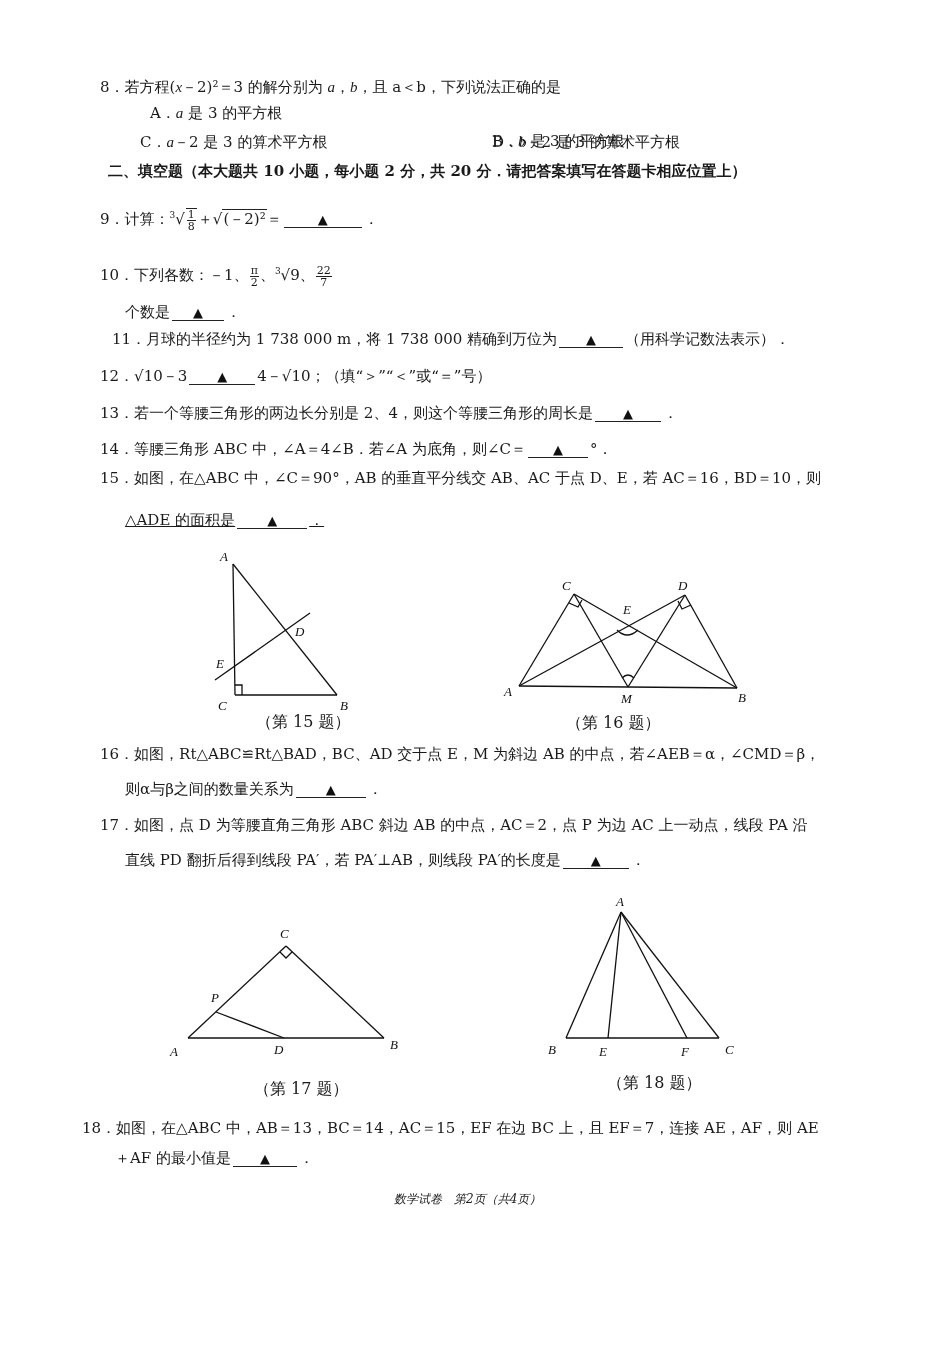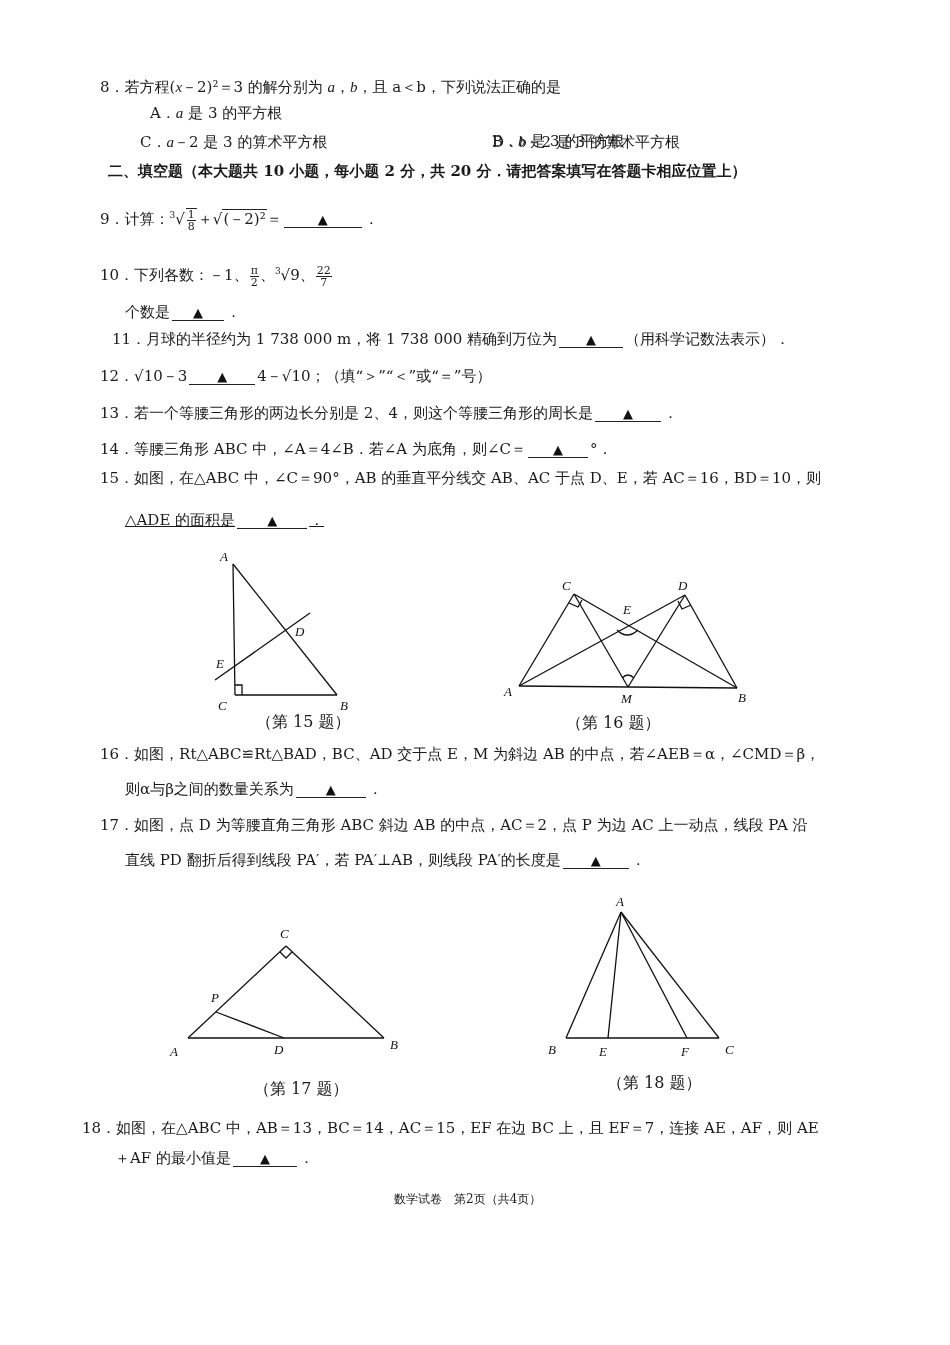--- a/index.html
+++ b/index.html
@@ -15,21 +15,21 @@
     height: 16px; line-height: 16px; vertical-align: baseline; margin: 0 2px;
   }
   .tri { font-size: 13px; color: #111; }
   .frac { display: inline-block; vertical-align: middle; text-align: center; font-size: 11px; line-height: 11px; margin: 0 1px; }
   .frac .num { display: block; border-bottom: 1px solid #222; padding: 0 1px; }
   .frac .den { display: block; padding: 0 1px; }
   .sqrt { border-top: 1px solid #222; padding: 0 1px; }
   .caption { position: absolute; font-size: 16px; white-space: nowrap; }
   .fig { position: absolute; }
   .fig svg text { font-family: "Liberation Serif", serif; font-style: italic; font-size: 13px; fill: #111; }
-  .footer { position: absolute; font-size: 12px; white-space: nowrap; }
+  .footer { position: absolute; font-size: 12px; white-space: nowrap; font-style: italic; }
 </style>
 </head>
 <body>
 
 <div class="line" style="left:100px; top:77px;">
   <span>8．</span><span>若方程(</span><span class="i">x</span><span>－2)²＝3 的解分别为 </span><span class="i">a</span><span>，</span><span class="i">b</span><span>，且 a＜b，下列说法正确的是</span>
 </div>
 <div class="line" style="left:150px; top:103px;">
   <span>A．</span><span class="i">a</span><span> 是 3 的平方根</span>
 </div>

